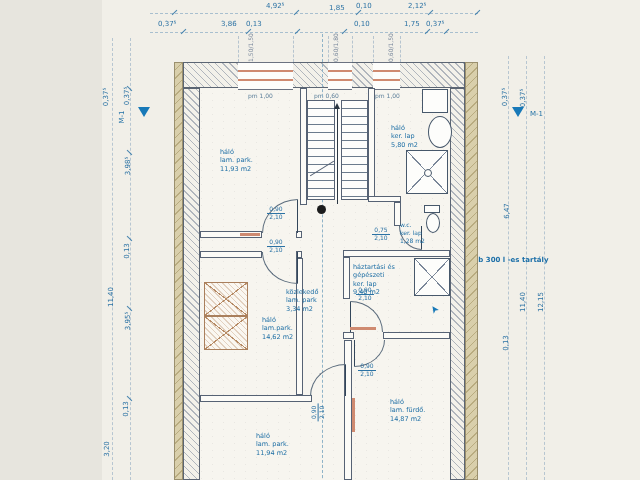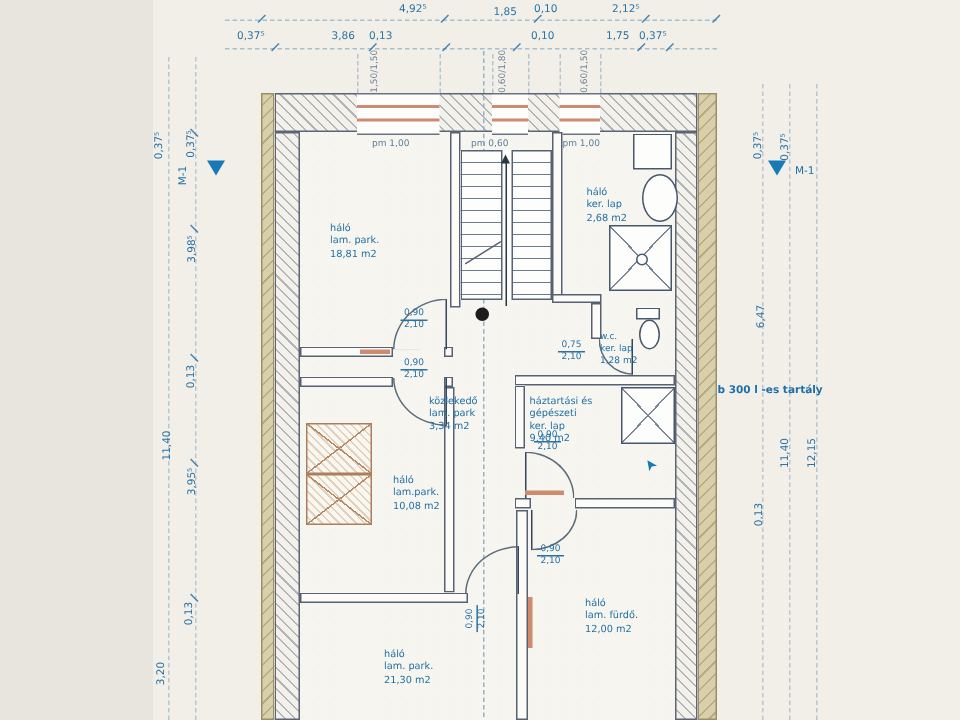--- a/index.html
+++ b/index.html
@@ -244,51 +244,51 @@
 
   <div class="abs radiator" style="left:240px;top:233px;width:20px;height:3px;"></div>
   <div class="abs radiator" style="left:350px;top:327px;width:26px;height:3px;"></div>
   <div class="abs radiator" style="left:352px;top:398px;width:3px;height:34px;"></div>
 
   <div class="abs blue-arrow" style="left:430px;top:304px;">➤</div>
 
   <div class="abs room" style="left:220px;top:148px;">
     <div>háló</div>
     <div>lam. park.</div>
-    <div>18,81 m2</div>
+    <div>11,93 m2</div>
   </div>
   <div class="abs room" style="left:391px;top:124px;">
     <div>háló</div>
     <div>ker. lap</div>
-    <div>2,68 m2</div>
+    <div>5,80 m2</div>
   </div>
   <div class="abs room" style="left:400px;top:221px;font-size:6px;">
     <div>w.c.</div>
     <div>ker. lap</div>
     <div>1,28 m2</div>
   </div>
-  <div class="abs room" style="left:286px;top:263px;">
+  <div class="abs room" style="left:286px;top:288px;">
     <div>közlekedő</div>
     <div>lam. park</div>
     <div>3,34 m2</div>
   </div>
   <div class="abs room" style="left:353px;top:263px;width:60px;">
     <div class="wrap">háztartási és gépészeti</div>
     <div>ker. lap</div>
     <div>9,40 m2</div>
   </div>
   <div class="abs room" style="left:262px;top:316px;">
     <div>háló</div>
     <div>lam.park.</div>
-    <div>10,08 m2</div>
+    <div>14,62 m2</div>
   </div>
   <div class="abs room" style="left:256px;top:432px;">
     <div>háló</div>
     <div>lam. park.</div>
-    <div>21,30 m2</div>
+    <div>11,94 m2</div>
   </div>
   <div class="abs room" style="left:390px;top:398px;">
     <div>háló</div>
     <div>lam. fürdő.</div>
-    <div>12,00 m2</div>
+    <div>14,87 m2</div>
   </div>
 
 </div>
 
 </body></html>

